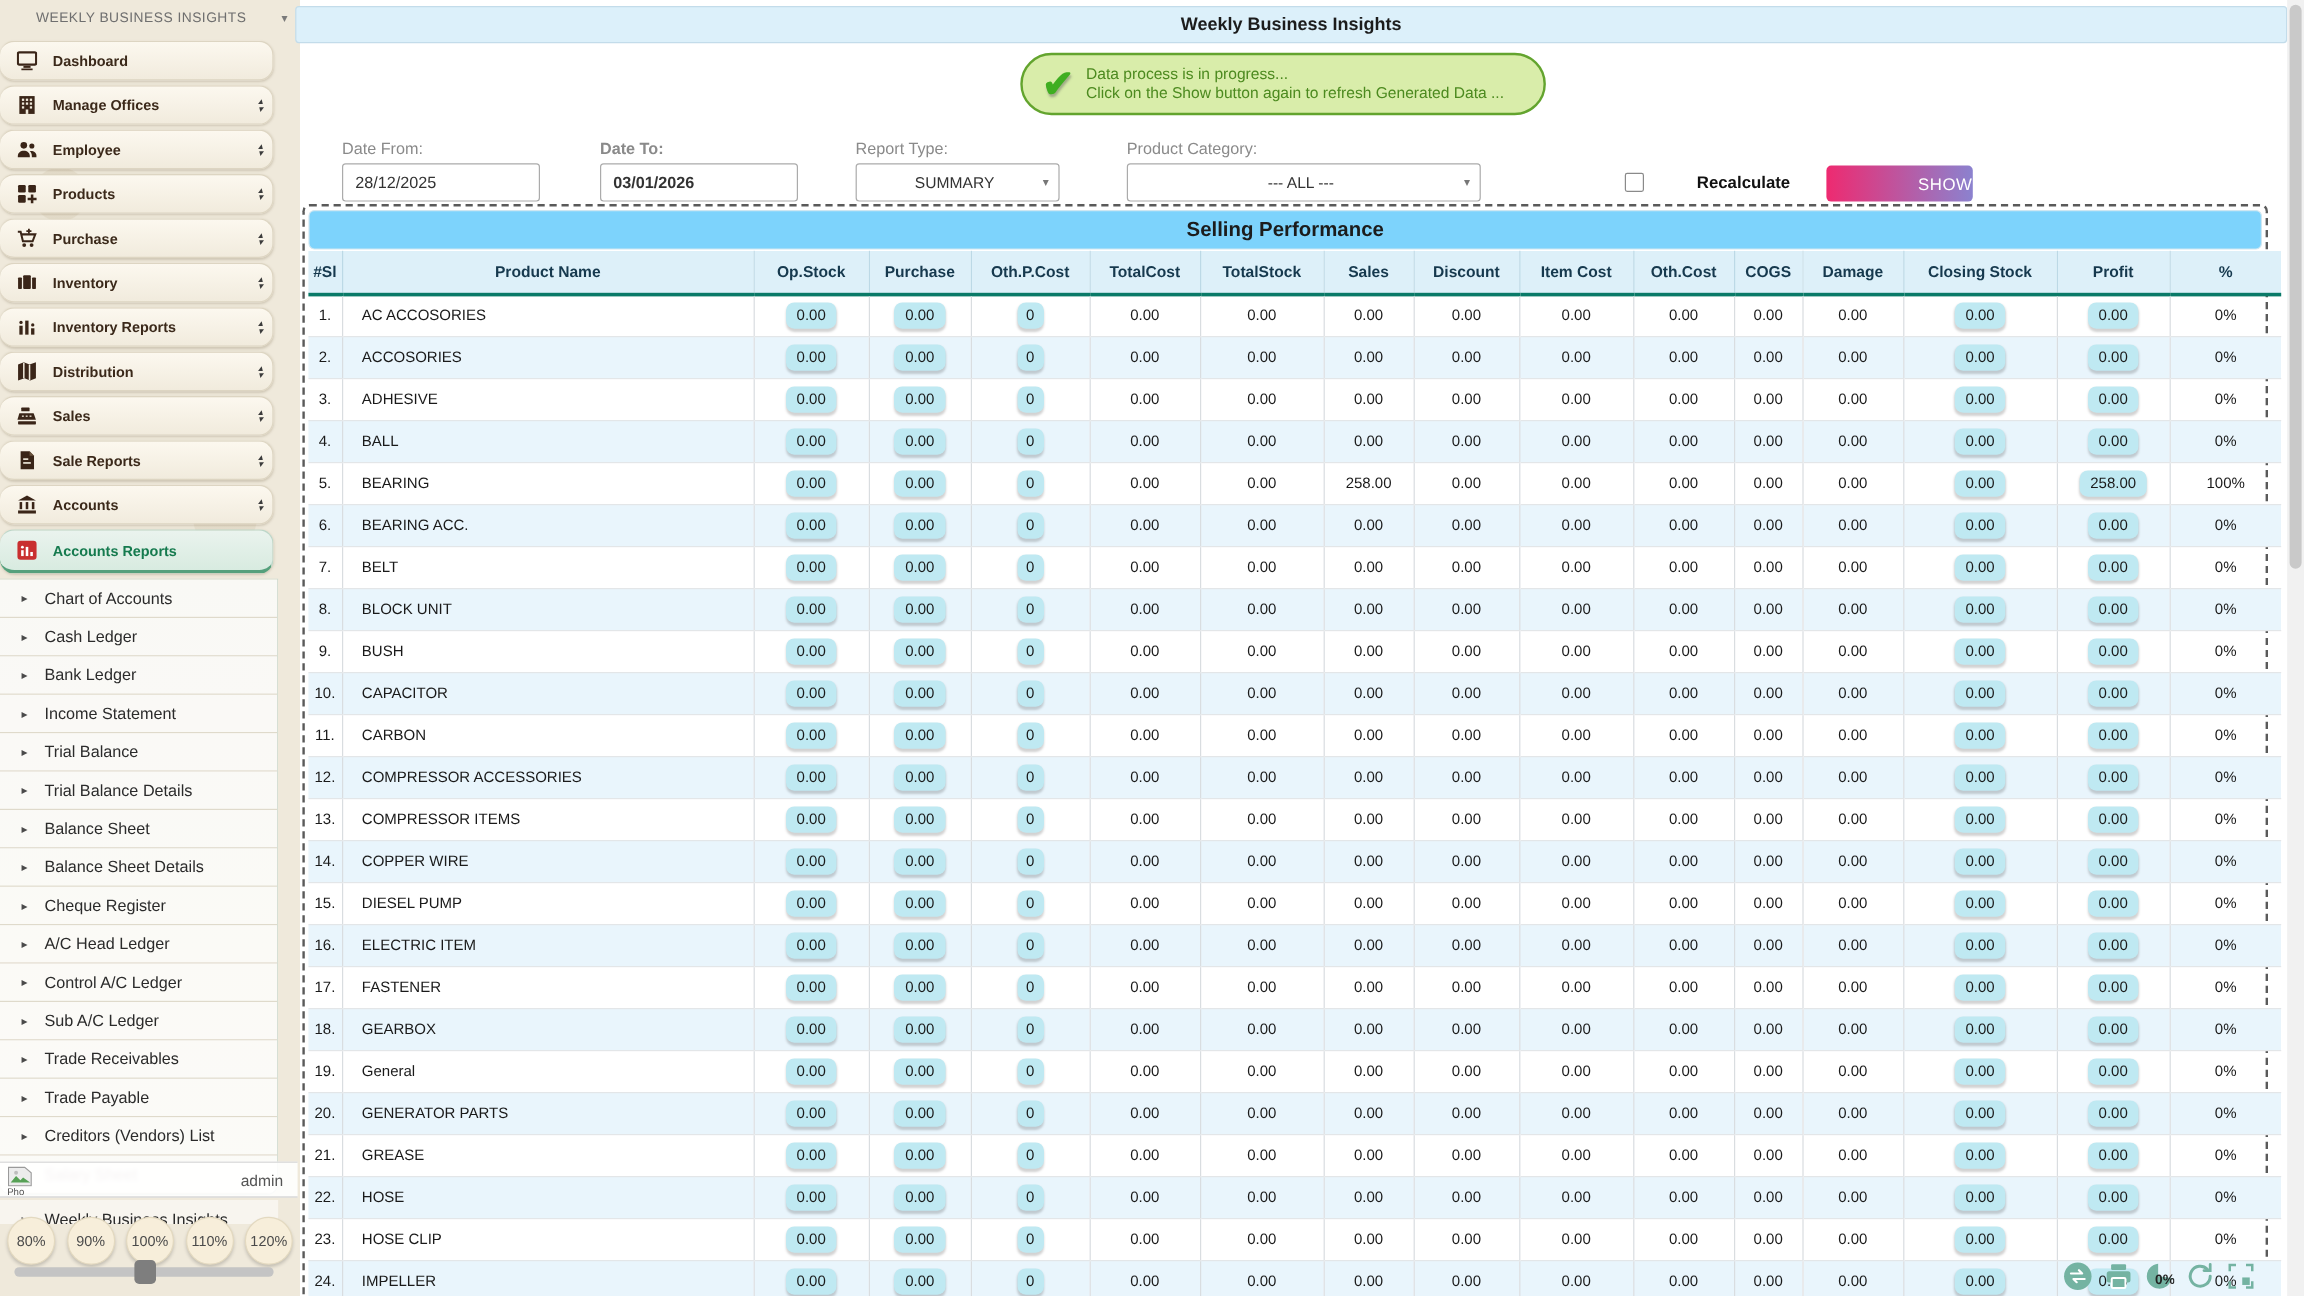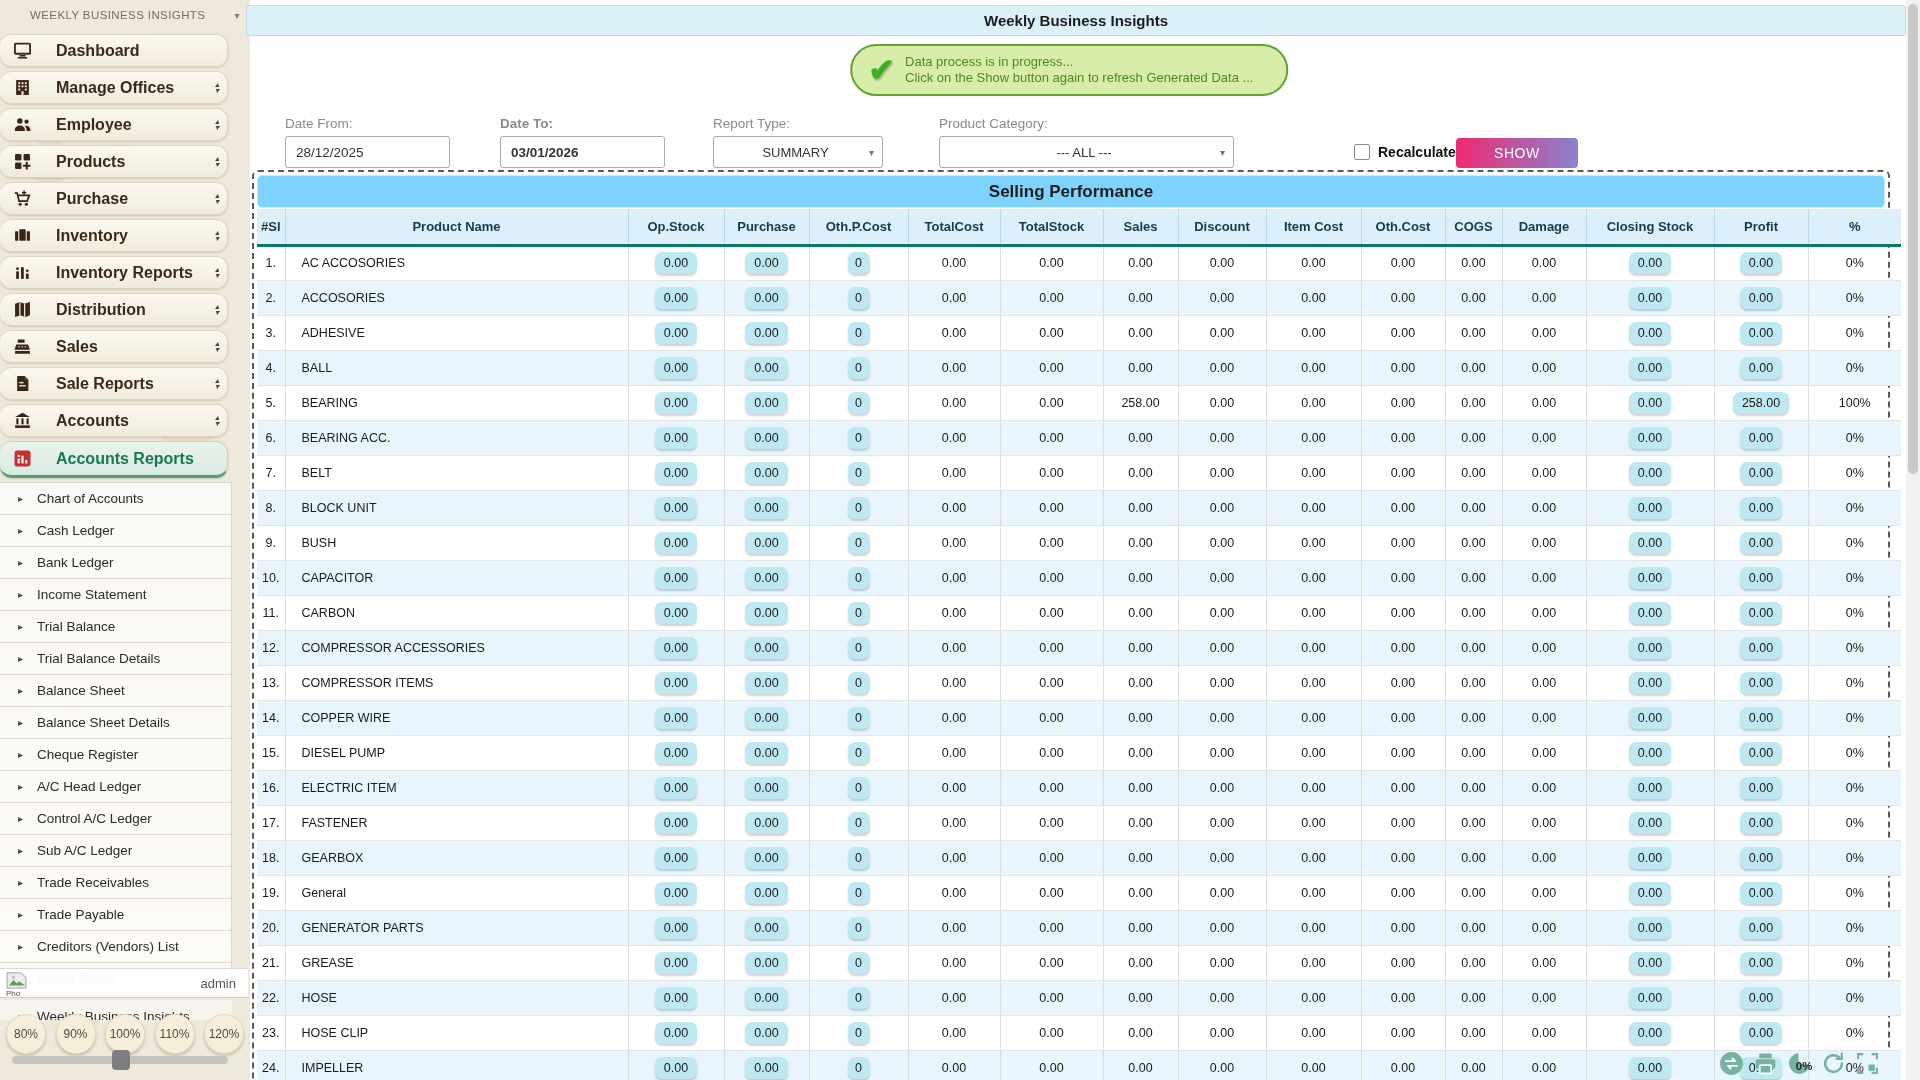--- a/index.html
+++ b/index.html
@@ -15,21 +15,21 @@
       radial-gradient(circle at 80% 90%, rgba(196,180,146,.18) 0 24px, rgba(0,0,0,0) 25px);
   }
   .sb-header { height:30px; display:flex; align-items:center; padding:0 10px 0 30px; color:#6f6f6f; font-size:11.5px; letter-spacing:.4px; }
   .sb-header .caret { margin-left:auto; color:#7a7a7a; font-size:10px; }
   .sb-menu { padding:4px 0 0 0; }
   .sb-item { width:228px; height:33px; margin:0 0 4px 0; display:flex; align-items:center;
     background:linear-gradient(#fcf8ef,#f1ebdd); border:1px solid #ddd5c2; border-left:none;
     border-radius:12px; box-shadow:0 1px 2px rgba(120,105,70,.25); padding:0 8px 0 12px; cursor:pointer; }
   .sb-item .mi-icon { width:20px; height:18px; display:flex; align-items:center; justify-content:center; }
   .sb-item .mi-icon svg { width:17px; height:17px; }
-  .sb-item .mi-label { margin-left:24px; font-size:16px; font-weight:bold; color:#3b291a; white-space:nowrap; }
+  .sb-item .mi-label { margin-left:12px; font-size:12px; font-weight:bold; color:#3b291a; white-space:nowrap; }
   .sb-item .mi-exp { margin-left:auto; display:flex; flex-direction:column; color:#3c3c3c; font-size:8px; line-height:6px; font-style:normal; }
   .sb-item.active { background:linear-gradient(#eaf3ee,#d8ebe0); border-color:#bcd6c8; border-bottom:3px solid #55a07c; height:37px; }
   .sb-item.active .mi-label { color:#157a4e; }
   .sb-sub { width:232px; background:linear-gradient(#f2f1e9,#f7f5ee); border:1px solid #cfdcd1; border-left:none; border-radius:0 0 10px 10px; overflow:hidden; }
   .sb-sub-item { height:32px; display:flex; align-items:center; padding-left:18px; border-bottom:1px solid #dfdacb; background:rgba(255,255,255,.55); cursor:pointer; }
   .sb-sub-item .arrow { font-size:10px; color:#4a4a4a; margin-right:14px; }
   .sb-sub-item .sub-label { font-size:13.5px; color:#2b2b2b; white-space:nowrap; }
   .sb-sub-item.blurred .sub-label { color:#b49c9c; filter:blur(1.6px); }
   .admin-bar { position:absolute; left:0; top:968px; width:248px; height:30px; background:rgba(255,255,255,.88);
     border-top:1px solid #d8d8d8; border-bottom:1px solid #cfcfcf; display:flex; align-items:center; padding:0 12px 0 6px; z-index:5; }
@@ -420,25 +420,25 @@
         <span class="sel-caret">▾</span>
       </div>
     </div>
     <div class="f-group" style="margin-left:56px;width:295px;">
       <span class="f-label">Product Category:</span>
       <div class="f-select">
         <span class="sel-text">--- ALL ---</span>
         <span class="sel-caret">▾</span>
       </div>
     </div>
-    <div class="recalc" style="margin-left:120px;">
+    <div class="recalc" style="margin-left:120px;gap:36px;">
       <span class="cb"></span>
       <span class="cb-label">Recalculate</span>
     </div>
-    <button class="show-btn" style="">SHOW</button>
+    <button class="show-btn" style="margin-left:30px;text-align:right;">SHOW</button>
   </div>
 
   <div class="panel">
     <div class="panel-title">
       <span>Selling Performance</span>
     </div>
     <table class="grid">
       <colgroup>
           <col style="width: 28px;">
           <col style="width: 343px;">

